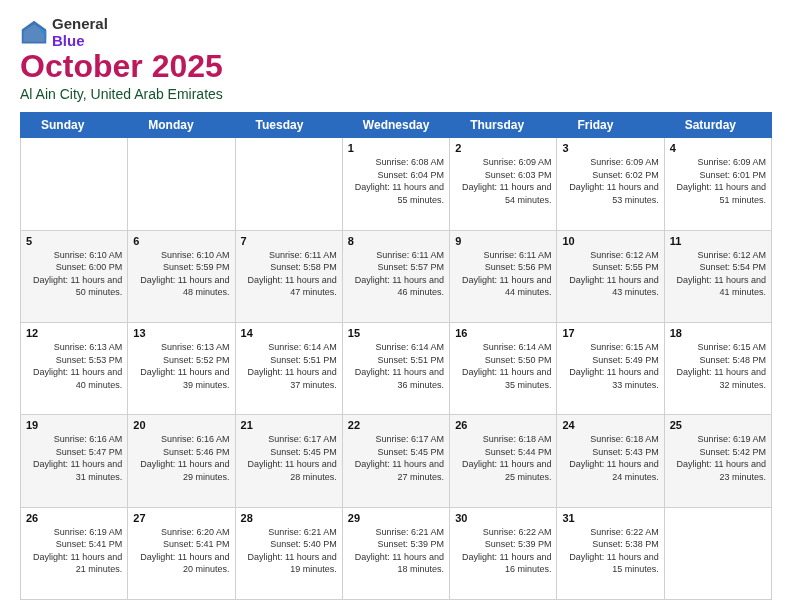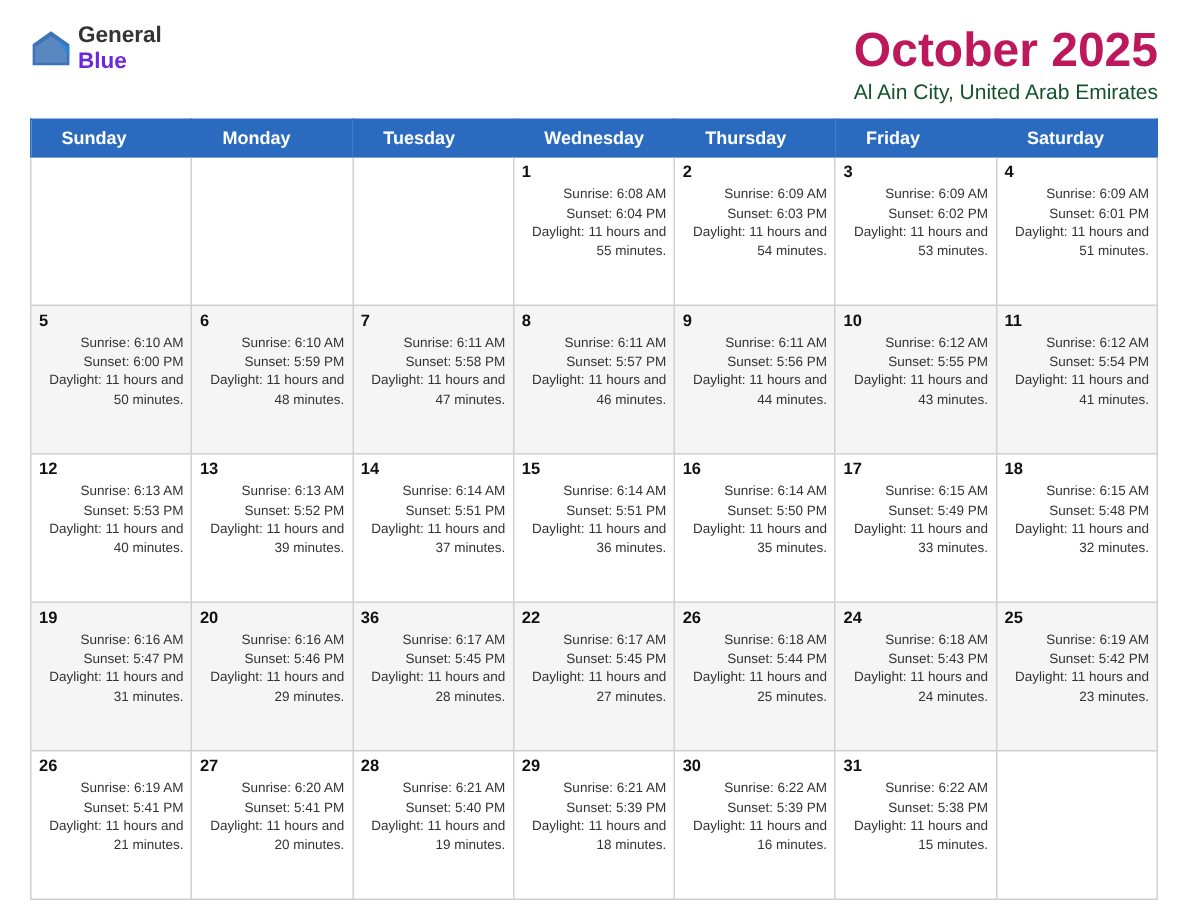--- a/index.html
+++ b/index.html
@@ -15,20 +15,21 @@
       height: 612px;
       padding: 16px 20px 12px 20px;
       display: flex;
       flex-direction: column;
     }
     .header {
       display: flex;
       justify-content: space-between;
       align-items: flex-start;
       margin-bottom: 10px;
+      flex-direction: column;
     }
     .logo {
       display: flex;
       align-items: center;
       gap: 4px;
     }
     .logo-text {
       display: flex;
       flex-direction: column;
       line-height: 1.1;
@@ -225,21 +226,21 @@
         <tr>
           <td>
             <span class="day-num">19</span>
             <div class="day-info">Sunrise: 6:16 AM<br>Sunset: 5:47 PM<br>Daylight: 11 hours and 31 minutes.</div>
           </td>
           <td>
             <span class="day-num">20</span>
             <div class="day-info">Sunrise: 6:16 AM<br>Sunset: 5:46 PM<br>Daylight: 11 hours and 29 minutes.</div>
           </td>
           <td>
-            <span class="day-num">36</span>
+            <span class="day-num">21</span>
             <div class="day-info">Sunrise: 6:17 AM<br>Sunset: 5:45 PM<br>Daylight: 11 hours and 28 minutes.</div>
           </td>
           <td>
             <span class="day-num">22</span>
             <div class="day-info">Sunrise: 6:17 AM<br>Sunset: 5:45 PM<br>Daylight: 11 hours and 27 minutes.</div>
           </td>
           <td>
             <span class="day-num">26</span>
             <div class="day-info">Sunrise: 6:18 AM<br>Sunset: 5:44 PM<br>Daylight: 11 hours and 25 minutes.</div>
           </td>

